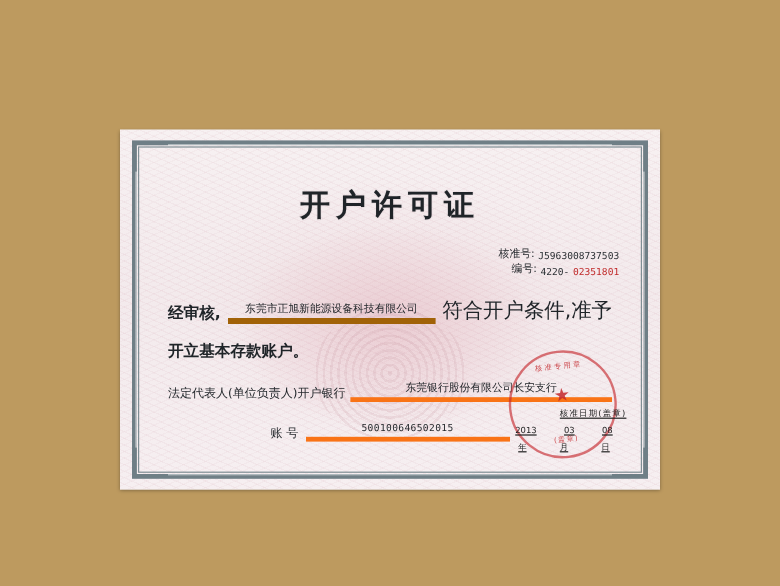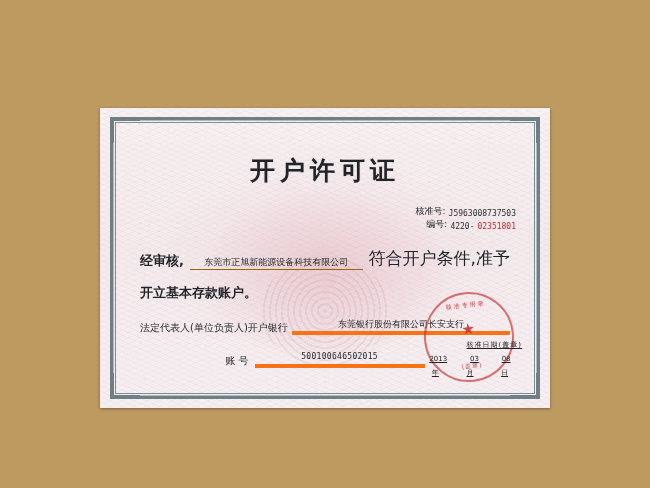--- a/index.html
+++ b/index.html
@@ -128,21 +128,21 @@
 
   #row-approve {
     margin-top: 16px;
     padding: 0 14px;
     align-items: flex-end;
     font-size: 12px;
   }
   .lead { font-size: 13px; font-weight: bold; color: #1f2428; white-space: nowrap; }
   .fill {
     flex: 1;
-    border-bottom: 1px solid #a16207;
+    border-bottom: 5px solid #a16207;
     margin: 0 6px;
     text-align: center;
     font-size: 9px;
     padding-bottom: 1px;
     color: #23272b;
     line-height: 12px;
   }
   .tail { font-size: 17px; white-space: nowrap; color: #1f2428; }
 
   #row-open {

